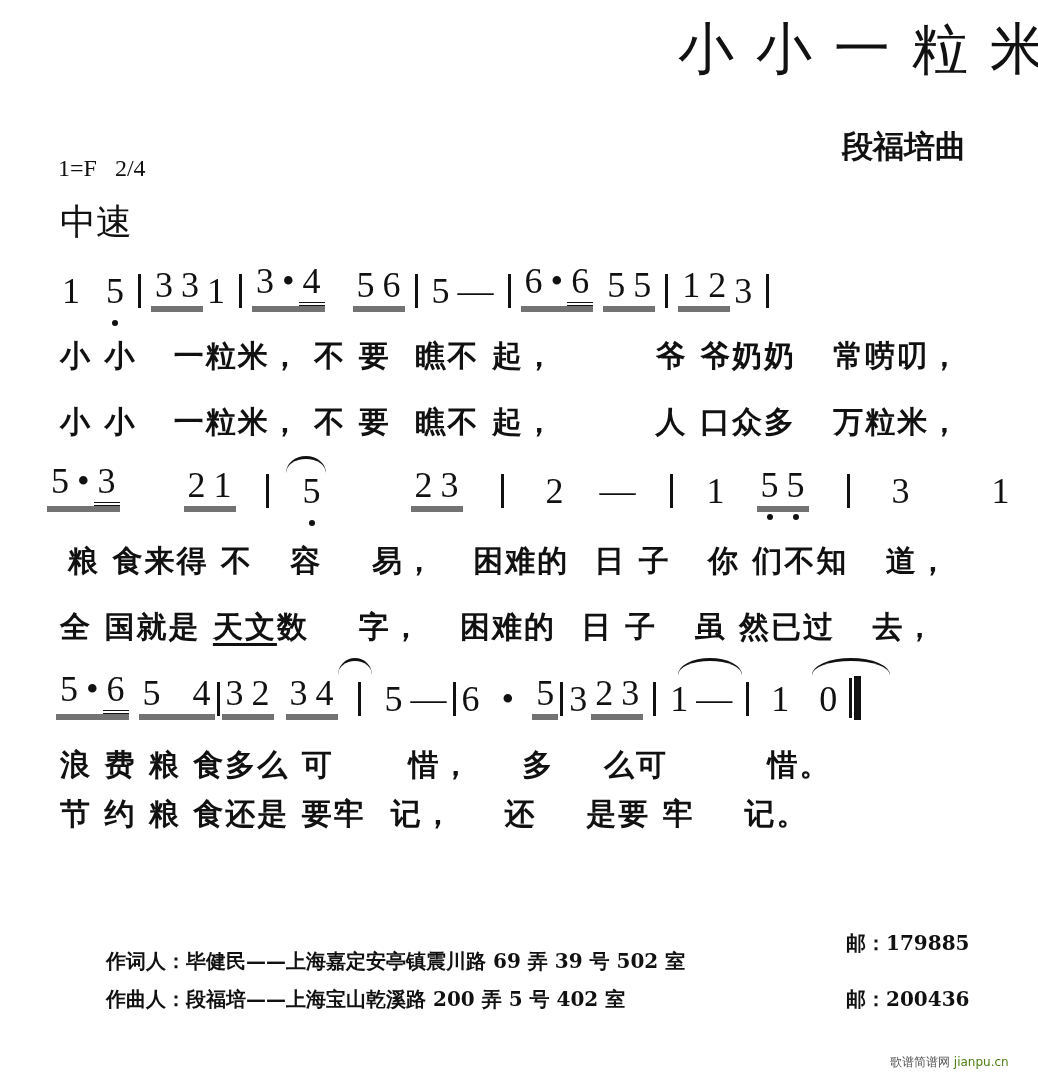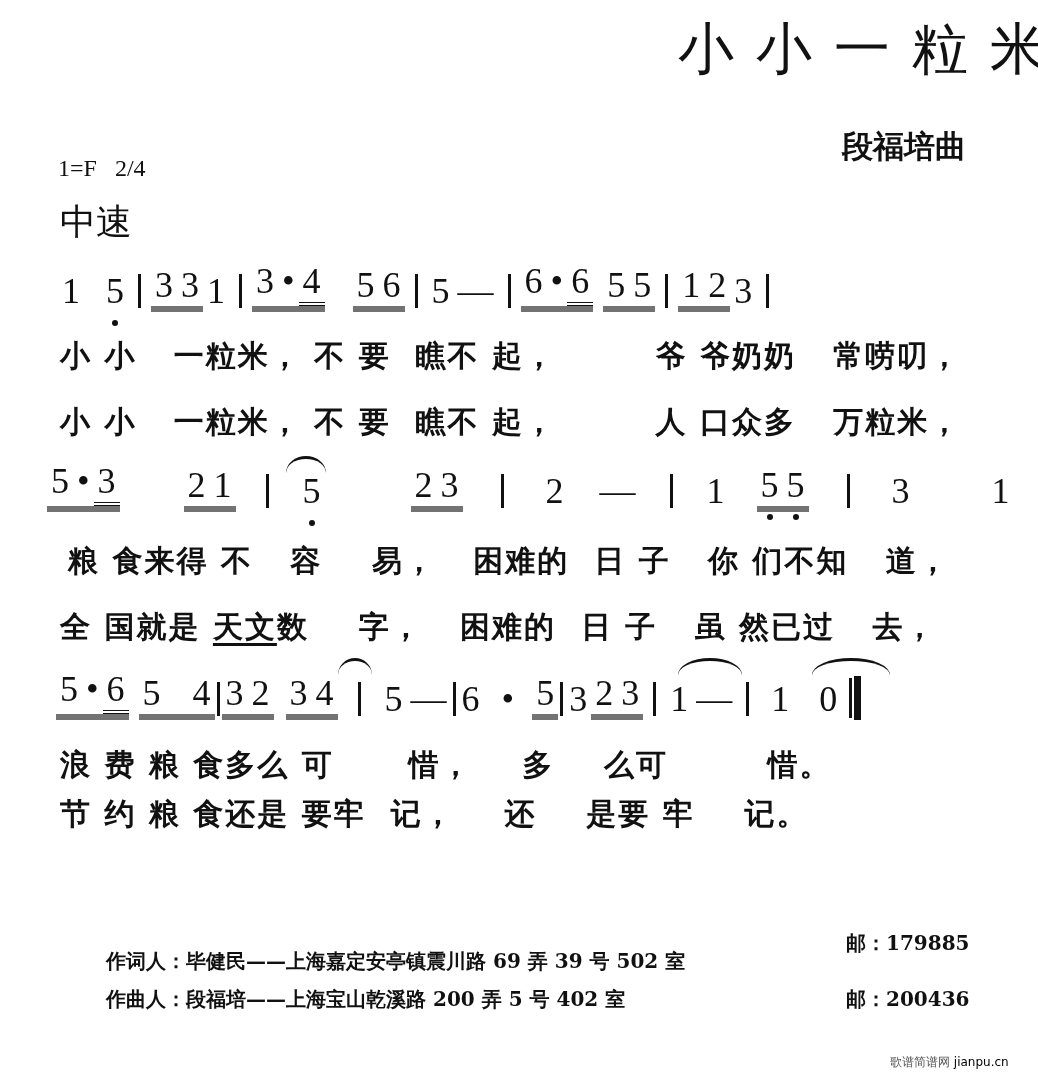--- a/index.html
+++ b/index.html
@@ -34,21 +34,21 @@
   }
   .bar { display: inline-block; width: 3px; height: 34px; background: #111; margin: 0 10px 4px; }
   .final { display: inline-block; width: 3px; height: 40px; background: #111; margin: 0 2px 2px 8px; }
   .final-thick { display: inline-block; width: 7px; height: 44px; background: #111; margin-bottom: 0; }
   .slur {
     position: absolute; border-top: 3px solid #111; border-radius: 50% 50% 0 0 / 100% 100% 0 0;
     height: 14px;
   }
   .footer { font-family: "DejaVu Serif", serif; font-size: 20px; font-weight: bold; white-space: pre; }
   .watermark { font-family: "DejaVu Sans", sans-serif; font-size: 12px; color: #555; }
-  .watermark .brand { color: #000000; }
+  .watermark .brand { color: #4d7c0f; }
   .underline-word { text-decoration: underline; text-underline-offset: 6px; }
 </style>
 </head>
 <body>
 
 <div class="abs title">小小一粒米</div>
 
 <div class="abs meta" style="left:58px; top:155px;">
   <span>1=F</span>&nbsp;&nbsp;&nbsp;<span>2/4</span>
 </div>

